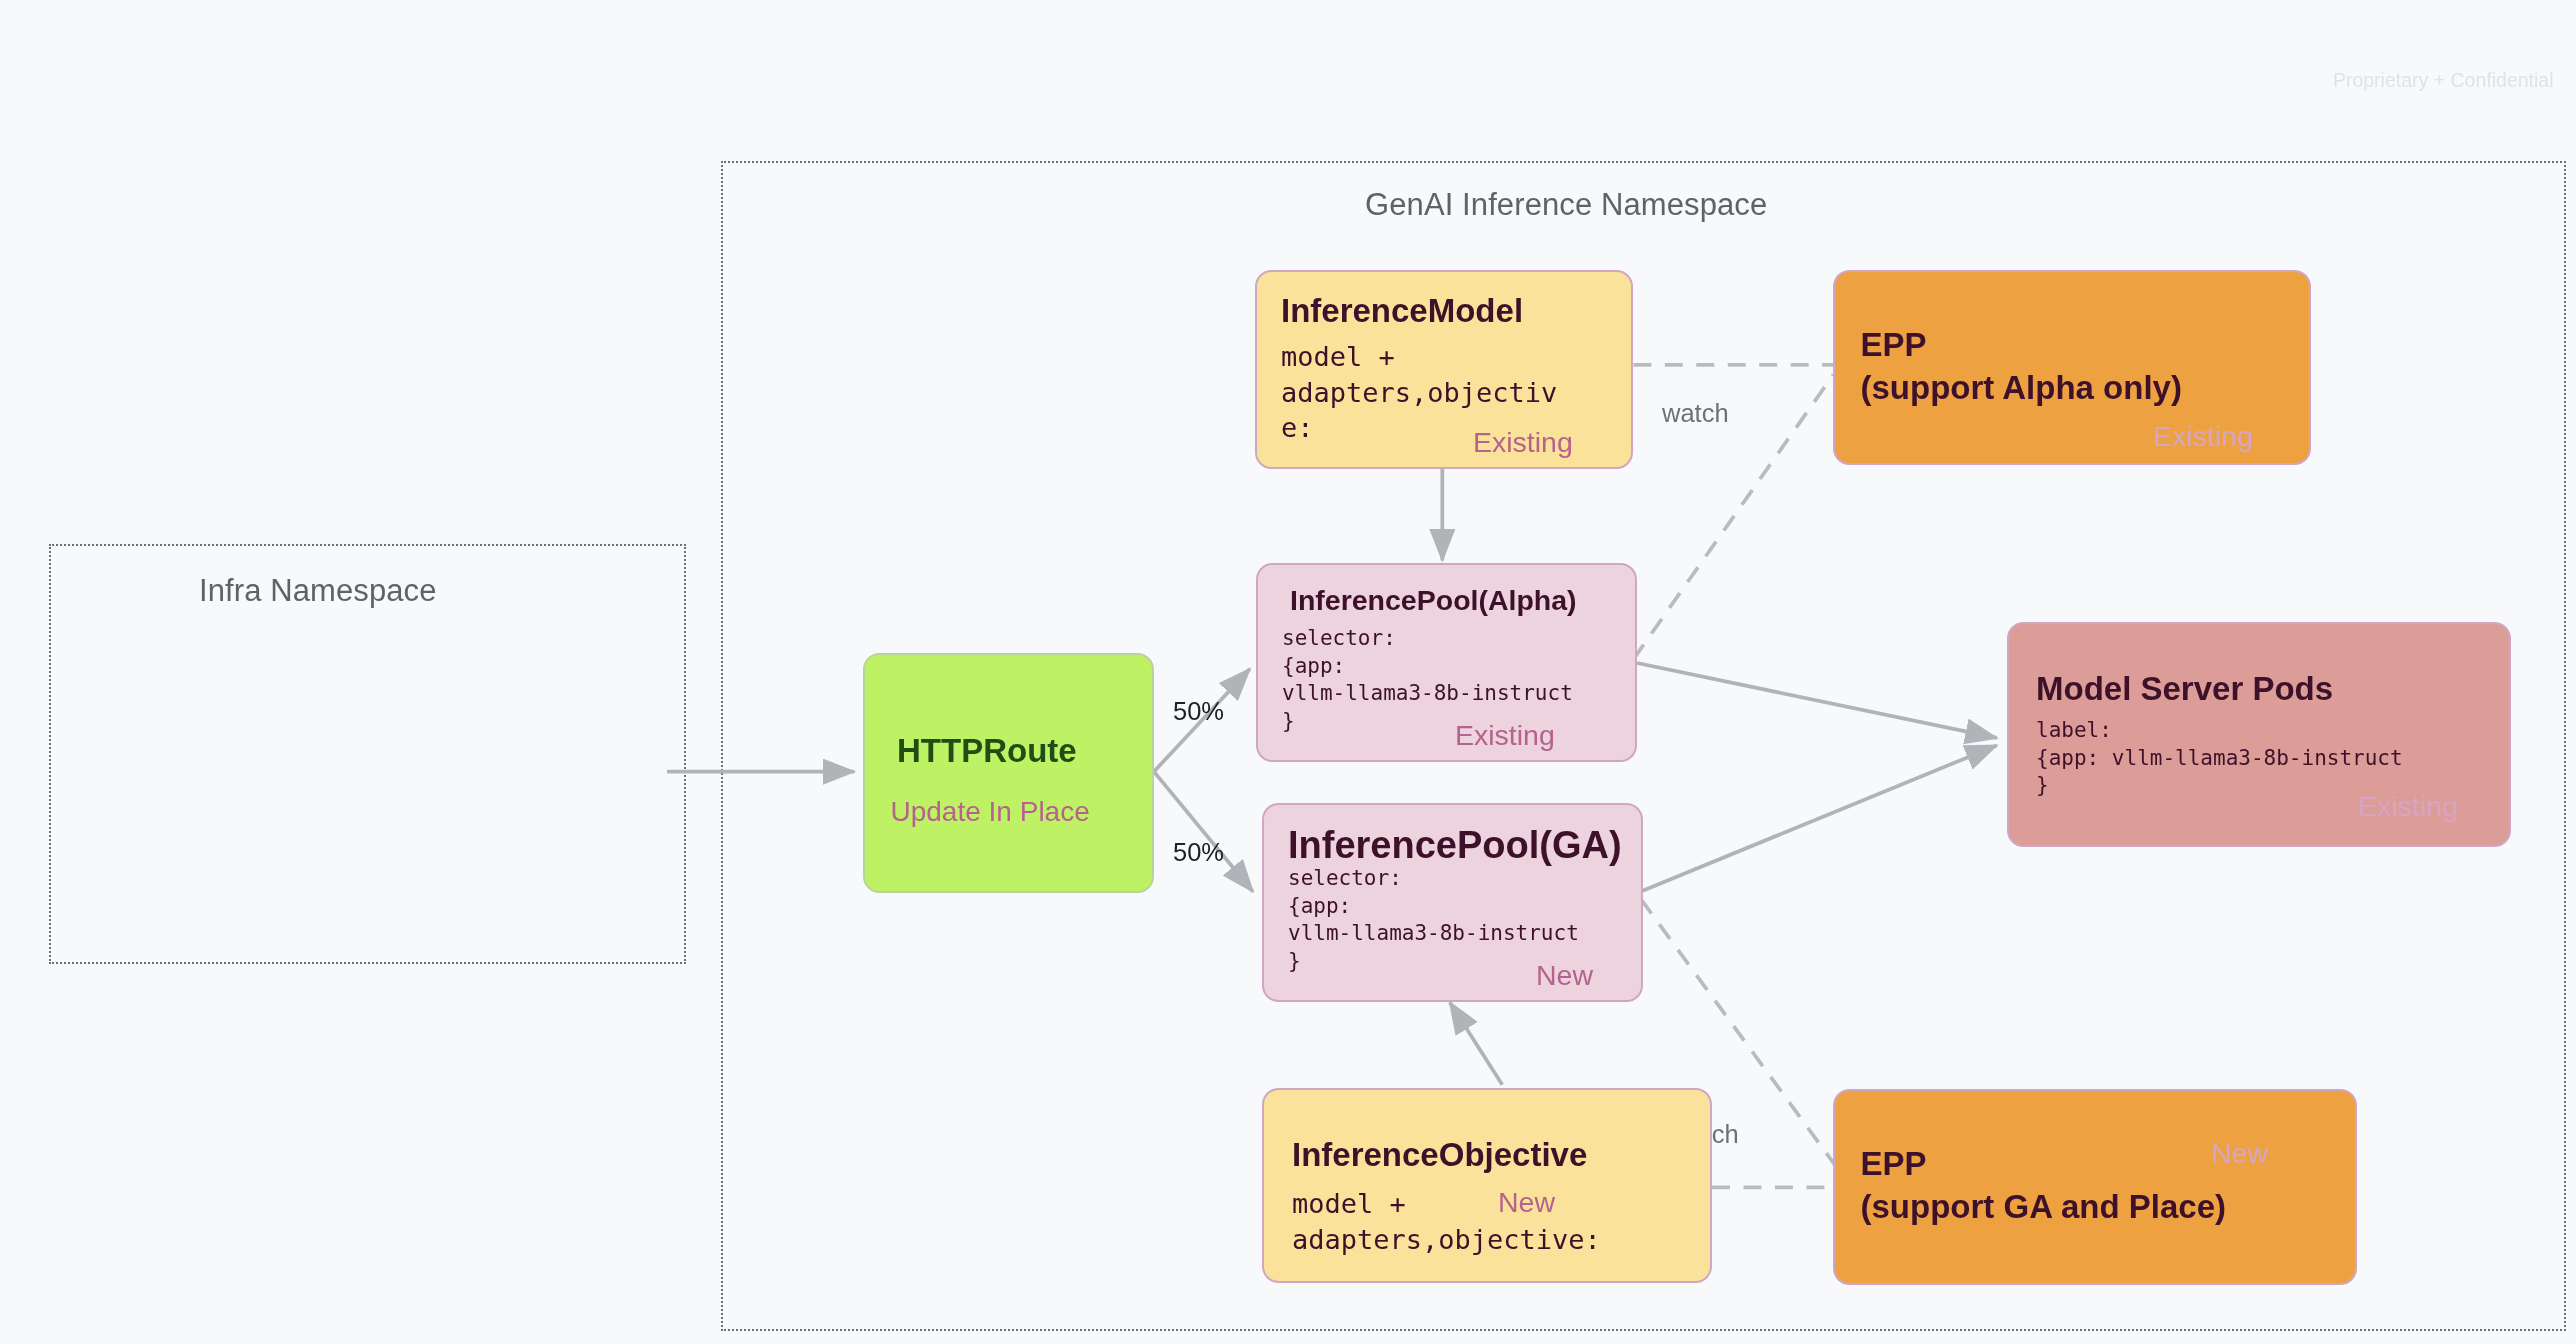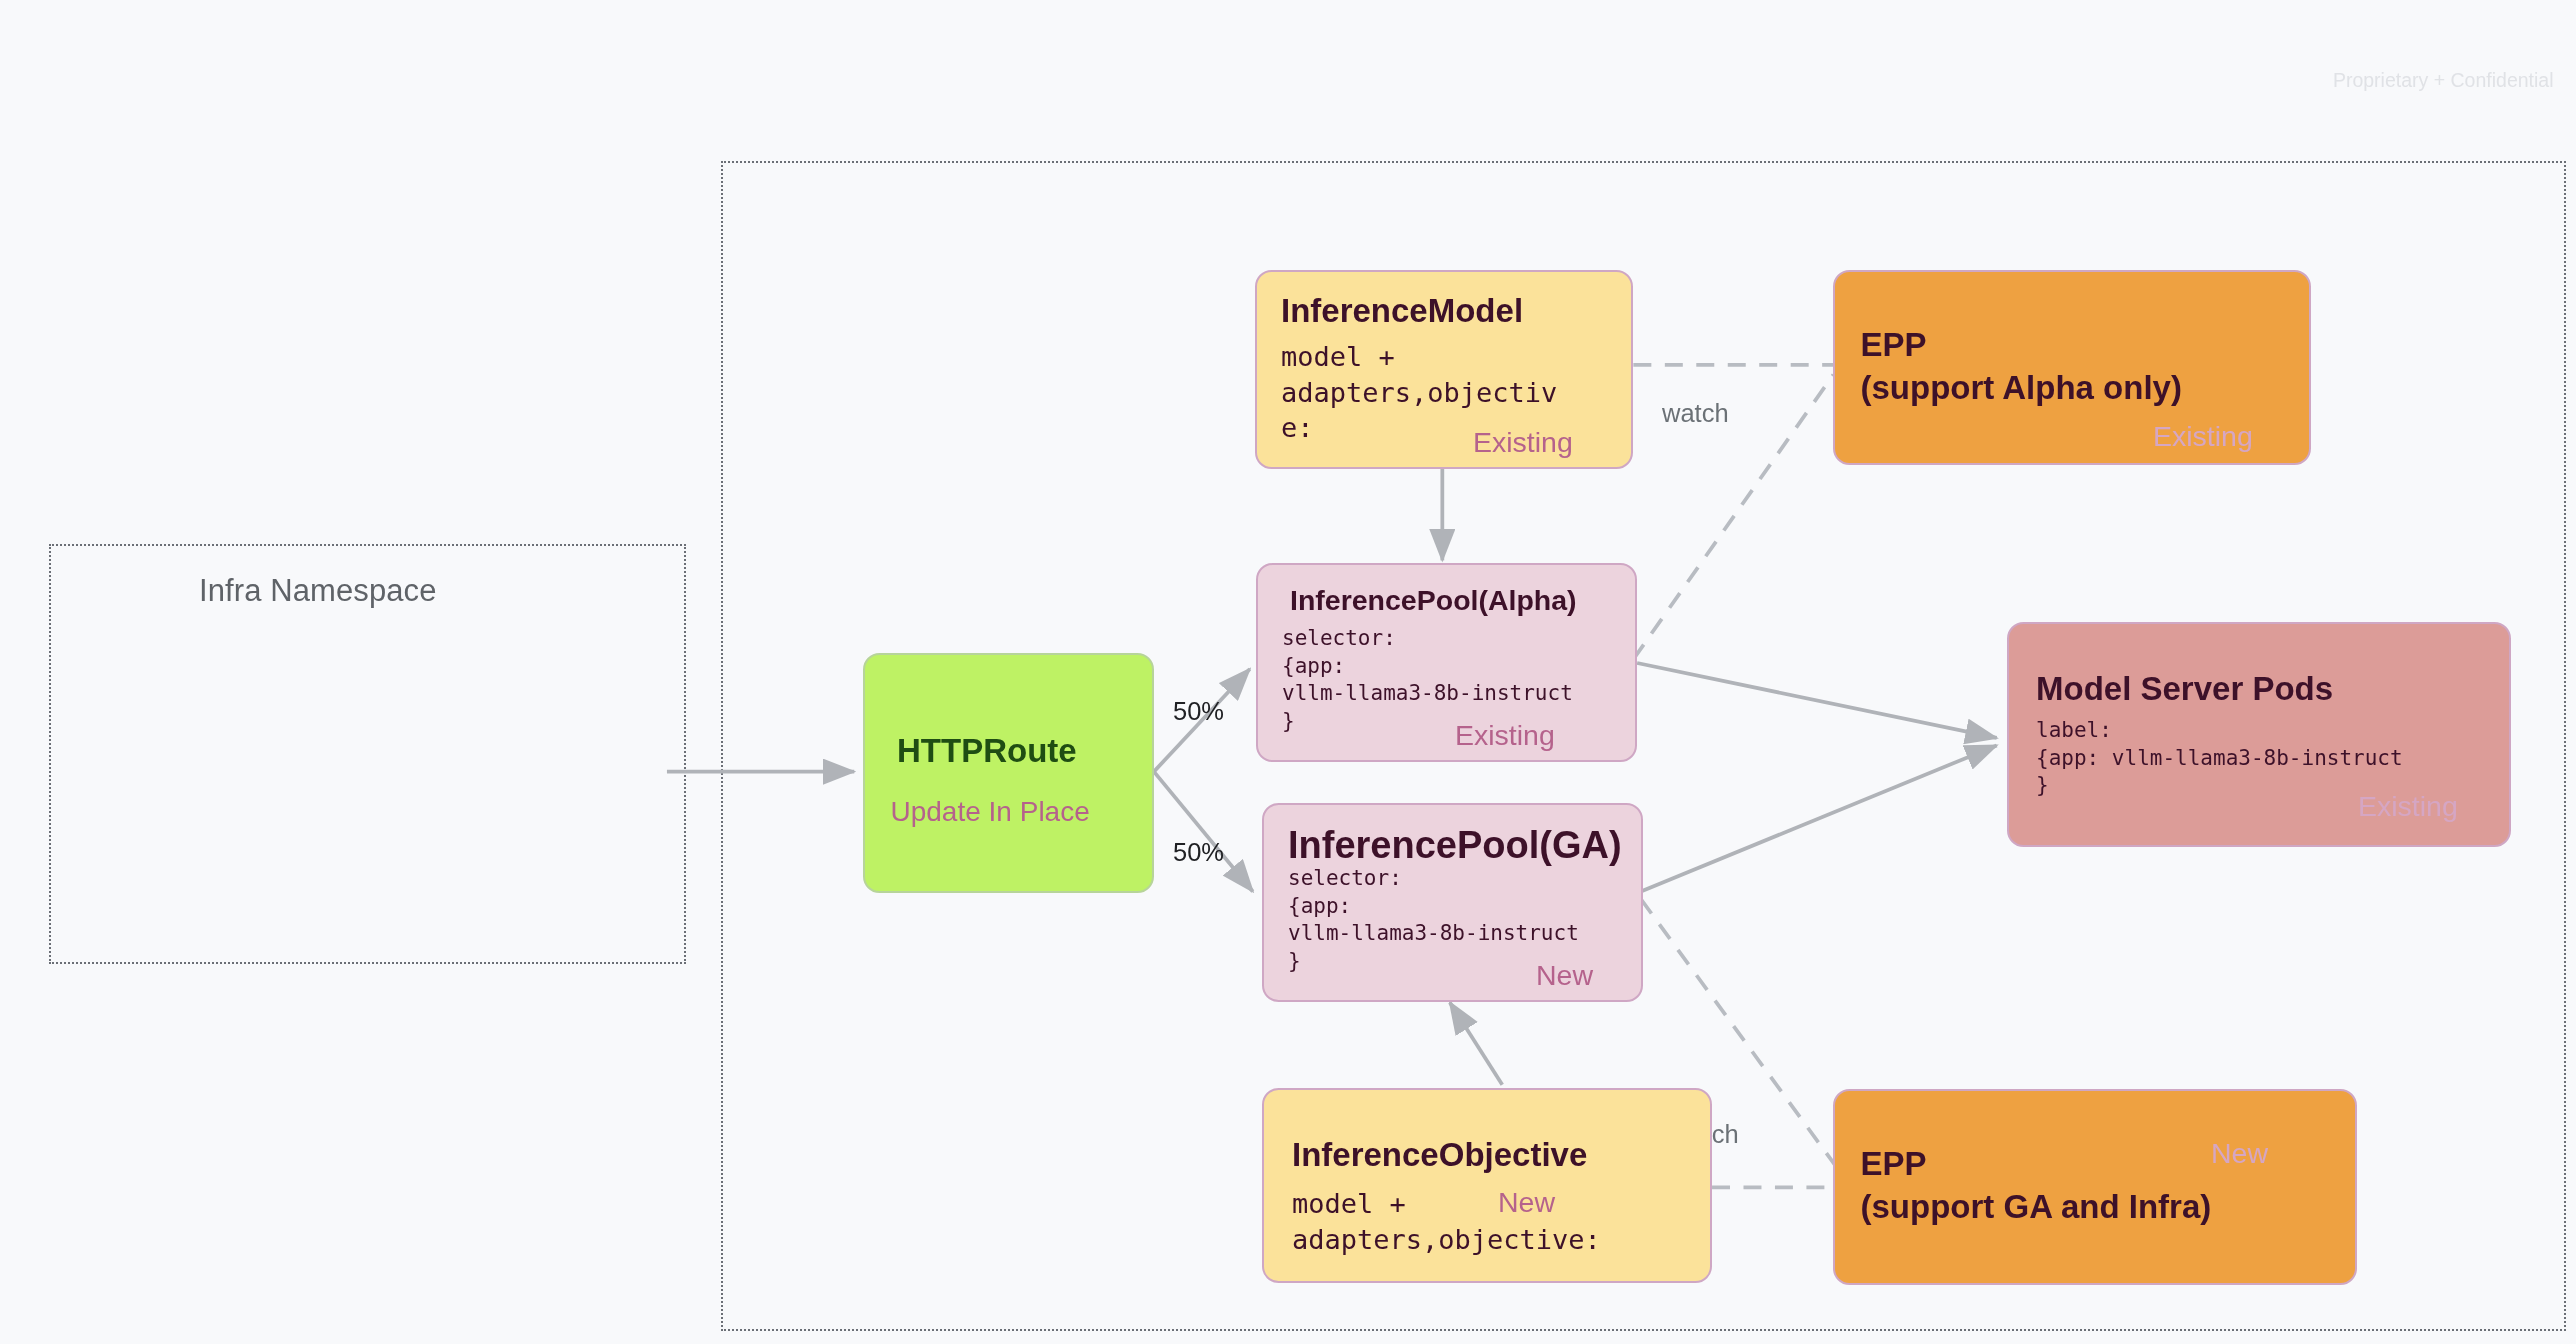--- a/index.html
+++ b/index.html
@@ -106,20 +106,21 @@
 <body>
 
 <div id="canvas">
 
   <div class="watermark">Proprietary + Confidential</div>
 
   <div class="ns" style="left:49px; top:544px; width:637px; height:420px;"></div>
   <div class="ns-title" style="left:199px; top:573px;">Infra Namespace</div>
 
   <div class="ns" style="left:721px; top:161px; width:1845px; height:1170px;"></div>
+  <div class="ns-title" style="left:1365px; top:187px;">GenAI Inference Namespace</div>
 
   <svg class="edges" viewBox="0 0 3438 1794">
     <defs>
       <marker id="arrowhead" markerWidth="9" markerHeight="7" refX="8.4" refY="3.5" orient="auto">
         <polygon points="0 0, 9 3.5, 0 7" fill="#b0b3b8"></polygon>
       </marker>
     </defs>
 
     <line x1="890" y1="1030" x2="1140" y2="1030" stroke="#b0b3b8" stroke-width="5" marker-end="url(#arrowhead)"></line>
 
@@ -197,18 +198,18 @@
 
   <div class="node fill-yellow" style="left:1262px; top:1088px; width:450px; height:195px;">
     <div class="title t-dark" style="left:28px; top:46px; font-size:33px;">InferenceObjective</div>
     <div class="mono t-dark" style="left:28px; top:96px; font-size:27px;">model +
 adapters,objective:</div>
     <div class="tag t-pink" style="left:234px; top:96px; font-size:28.5px;">New</div>
   </div>
 
   <div class="node fill-orange" style="left:1833px; top:1089px; width:524px; height:196px;">
     <div class="title t-dark" style="left:25.5px; top:54px; font-size:33px;">EPP</div>
-    <div class="title t-dark" style="left:25.5px; top:97px; font-size:33px;">(support GA and Infra)</div>
+    <div class="title t-dark" style="left:25.5px; top:97px; font-size:33px;">(support GA and Place)</div>
     <div class="tag t-pinkpale" style="left:376px; top:46px; font-size:28.5px;">New</div>
   </div>
 
 </div>
 
 
 </body></html>

